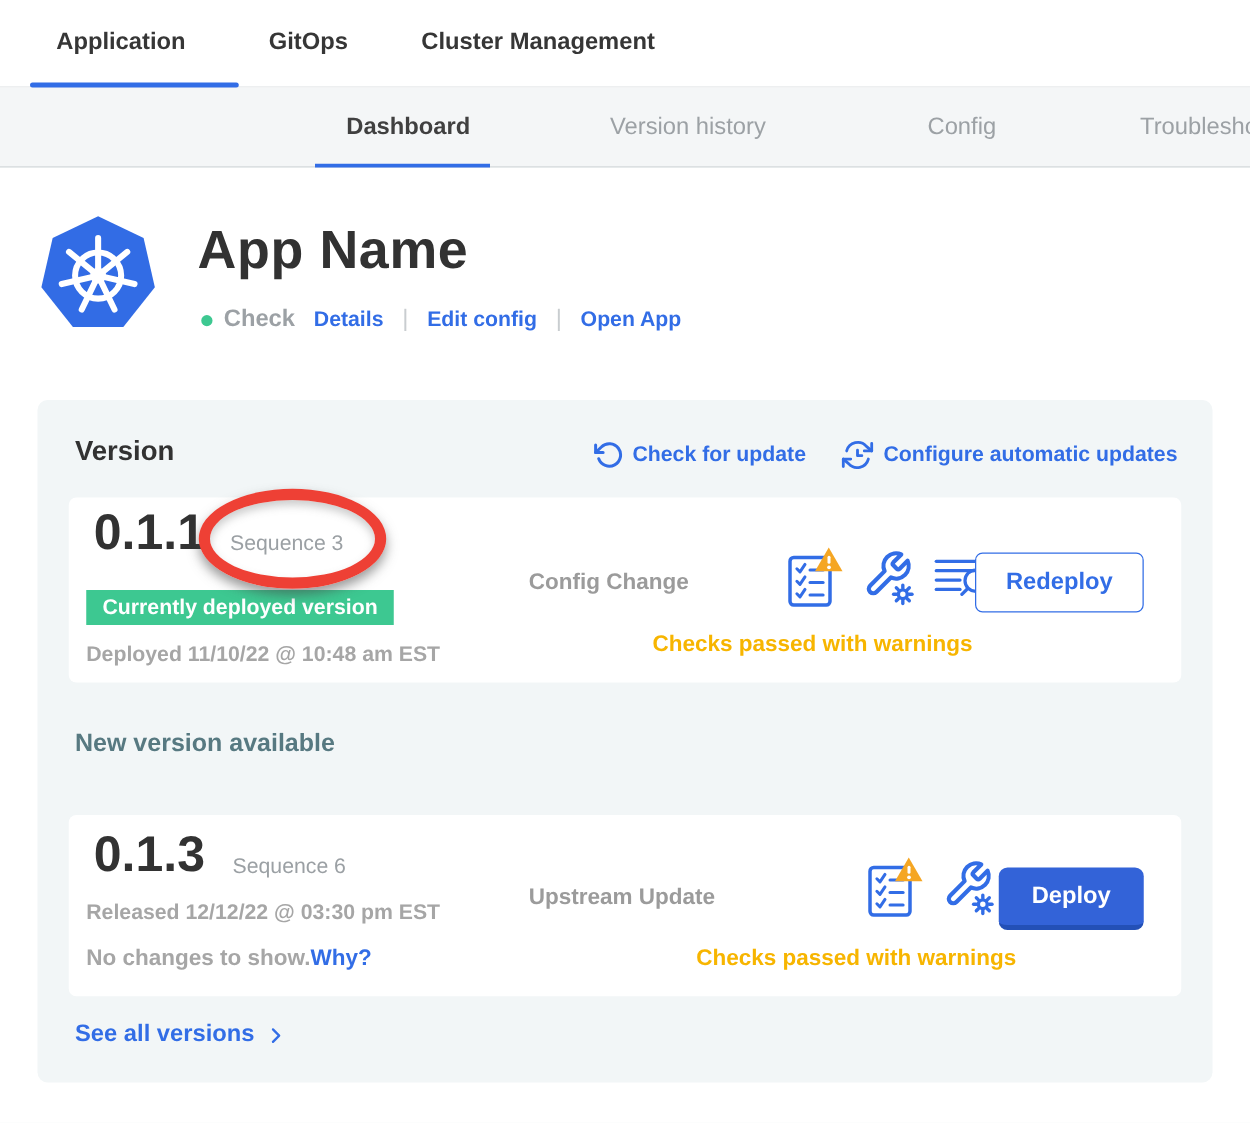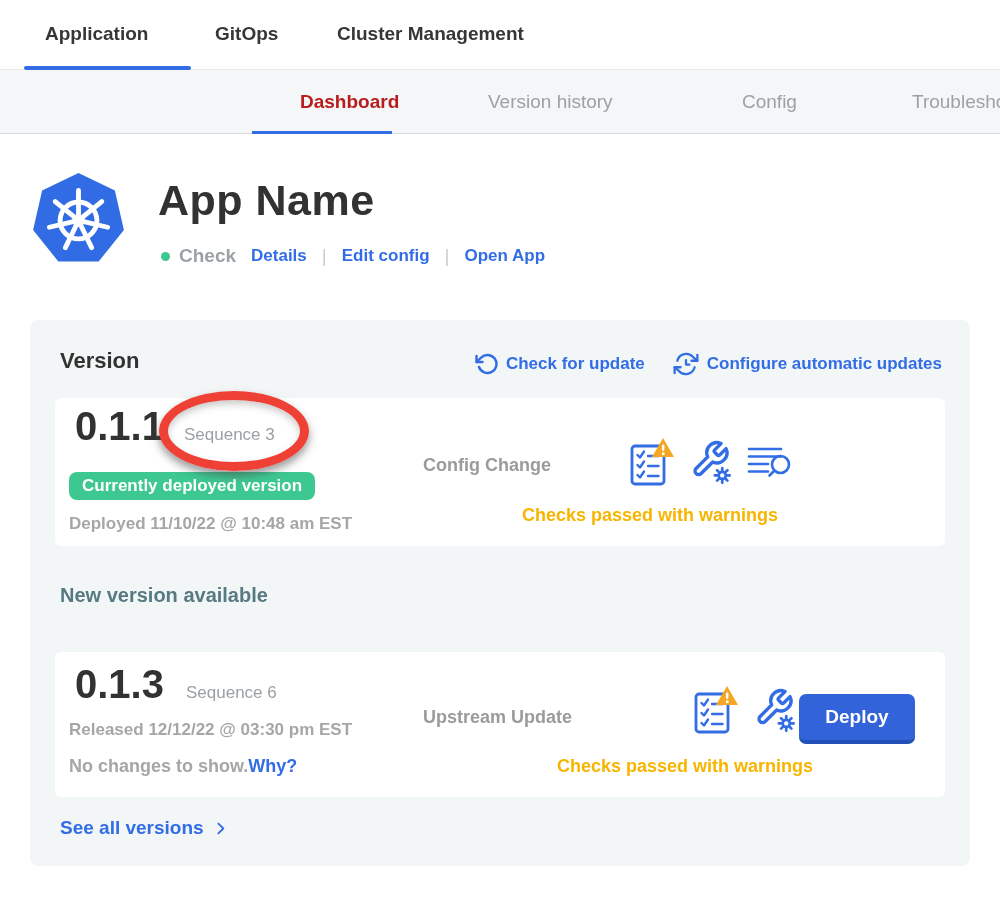--- a/index.html
+++ b/index.html
@@ -10,21 +10,21 @@
   .top-nav { position:absolute; top:0; left:0; width:1000px; height:70px; background:#fff; border-bottom:1px solid #e7eaec; z-index:5; }
   .top-nav-item { position:absolute; top:23px; font-size:19px; font-weight:700; color:#363636; cursor:pointer; background:none; border:none; font-family:inherit; }
   .tn-0 { left:45px; }
   .tn-1 { left:215px; }
   .tn-2 { left:337px; }
   .top-nav-underline { position:absolute; left:24px; bottom:-1px; width:167px; height:4px; background:#326de6; border-radius:2px; }
 
   
   .sub-nav { position:absolute; top:70px; left:0; width:1000px; height:64px; background:#f4f6f7; border-bottom:1px solid #d4d9dc; z-index:4; }
   .sub-tab { position:absolute; top:21px; font-size:19px; font-weight:500; color:#9ca1a5; cursor:pointer; background:none; border:none; font-family:inherit; white-space:nowrap; }
-  .st-0 { left:277px; font-weight:700; color:#b91c1c;margin-left:23px; }
+  .st-0 { left:277px; font-weight:700; color:#404040; }
   .st-1 { left:488px; }
   .st-2 { left:742px; }
   .st-3 { left:912px; }
   .sub-nav-underline { position:absolute; left:252px; top:61px; width:140px; height:3px; background:#326de6; }
 
   
   .k8s-logo { position:absolute; left:30px; top:171px; width:97px; height:97px; }
   .app-title { position:absolute; left:158px; top:176px; font-size:43px; font-weight:700; color:#323232; letter-spacing:0.5px; }
   .status-row { position:absolute; left:161px; top:243px; display:flex; align-items:center; gap:15px; height:26px; }
   .status-ready { display:flex; align-items:center; gap:9px; }
@@ -46,21 +46,21 @@
   .v-number { position:absolute; font-size:40px; font-weight:700; color:#323232; }
   .v-seq { position:absolute; font-size:17px; font-weight:500; color:#9ba0a4; }
   .v1-number { left:20px; top:6px; }
   .v1-seq { left:129px; top:27px; }
   .v2-number { left:20px; top:10px; }
   .v2-seq { left:131px; top:31px; }
 
   .annotation-ellipse { position:absolute; left:104px; top:-7px; width:150px; height:80px; border:9px solid #ee4035; border-radius:50%;
        box-shadow:0 5px 9px rgba(70,70,70,.55), inset 0 4px 7px rgba(110,110,110,.35); pointer-events:none; z-index:3; }
 
-  .deployed-badge { position:absolute; left:14px; top:74px; background:#3dc891; color:#fff; font-size:17px; font-weight:700; padding:4px 13px; border-radius:8px; }
+  .deployed-badge { position:absolute; left:14px; top:74px; background:#3dc891; color:#fff; font-size:17px; font-weight:700; padding:4px 13px; border-radius:0; }
   .gray-bold { font-size:17px; font-weight:700; color:#a6a6a6; }
   .v1-deployed { position:absolute; left:14px; top:116px; }
   .v2-released { position:absolute; left:14px; top:68px; }
   .v2-nochanges { position:absolute; left:14px; top:104px; display:flex; gap:0; font-size:18px; font-weight:700; color:#a6a6a6; }
   .why-link { color:#326de6; cursor:pointer; background:none; border:none; font-family:inherit; font-size:18px; font-weight:700; }
 
   .row-source { position:absolute; left:368px; font-size:18px; font-weight:700; color:#9b9b9b; }
   .src-1 { top:57px; }
   .src-2 { top:55px; }
 
@@ -208,20 +208,21 @@
             <line x1="2" y1="6" x2="34" y2="6"></line>
             <line x1="2" y1="13.5" x2="34" y2="13.5"></line>
             <line x1="2" y1="21" x2="21" y2="21"></line>
             <line x1="2" y1="28.5" x2="21" y2="28.5"></line>
             <circle cx="33.5" cy="21.5" r="8.5"></circle>
             <line x1="27" y1="28" x2="22.5" y2="32.5"></line>
           </svg>
         </button>
       </div>
 
+      <button class="redeploy-btn">Redeploy</button>
       <div class="row-warning warn-1">Checks passed with warnings</div>
     </div>
 
     <div class="new-version-heading">New version available</div>
 
     <div class="version-row row-2">
       <div class="v-number v2-number">0.1.3</div>
       <div class="v-seq v2-seq">Sequence 6</div>
       <div class="gray-bold v2-released">Released 12/12/22 @ 03:30 pm EST</div>
       <div class="v2-nochanges">

